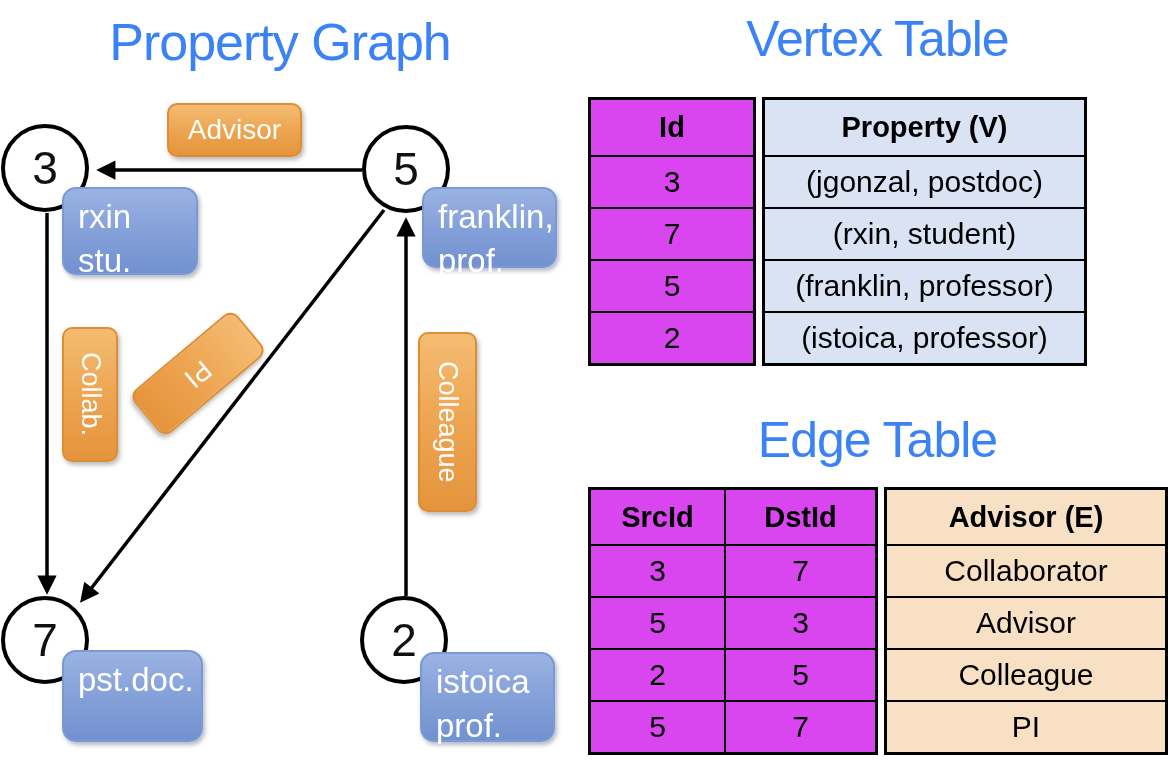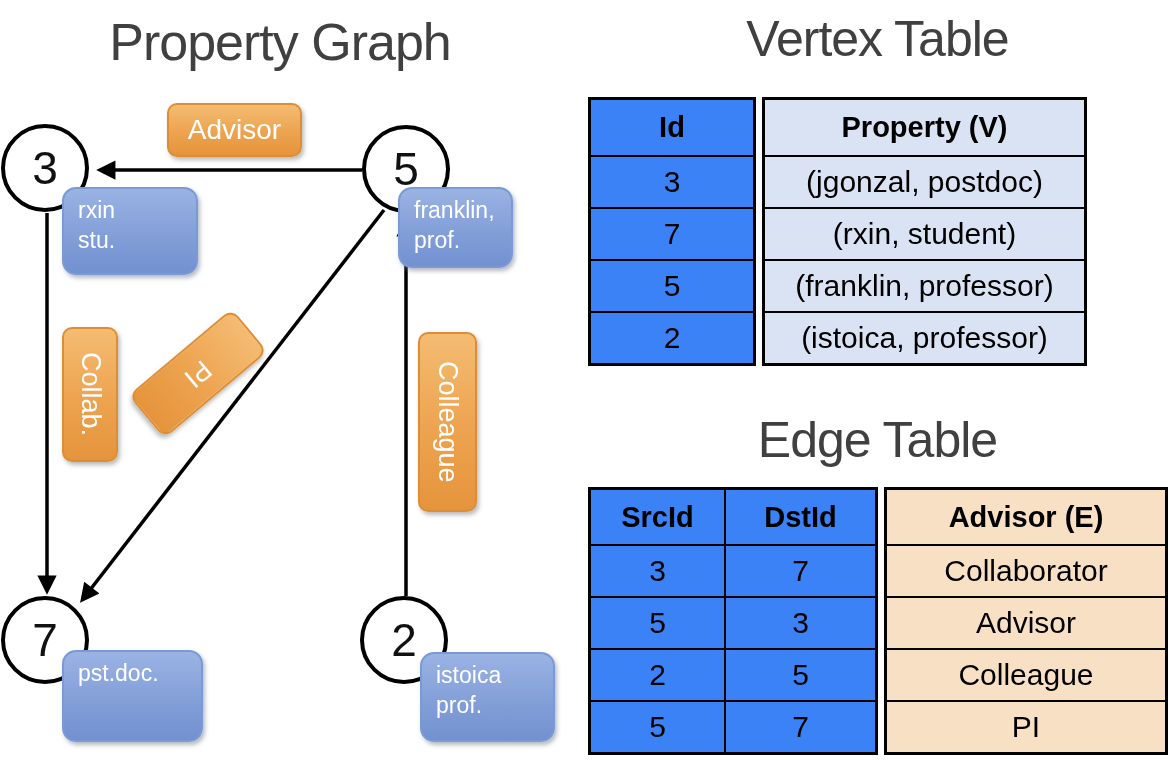--- a/index.html
+++ b/index.html
@@ -1,50 +1,50 @@
 <!DOCTYPE html>
 <html><head>
 <meta charset="utf-8">
 <style>
   html,body{margin:0;padding:0;background:#fff;}
   body{width:1170px;height:760px;position:relative;overflow:hidden;
        font-family:"Liberation Sans", sans-serif;color:#000;}
 
   .title{position:absolute;text-align:center;font-size:50px;letter-spacing:-1px;
-         color:#404040;white-space:nowrap;}
+         color:#3b82f6;white-space:nowrap;}
   #pg-title{left:0;top:12px;width:560px;font-size:52px;}
   #vt-title{left:588px;top:10px;width:579px;}
   #et-title{left:588px;top:399px;width:579px;margin-top:12px;}
 
   
   svg.edges{position:absolute;left:0;top:0;z-index:1;}
 
   
   .vertex{position:absolute;width:88px;height:88px;border:4px solid #000;
           border-radius:50%;background:#fff;z-index:2;display:flex;
           align-items:center;justify-content:center;box-sizing:border-box;}
   .vertex span{font-size:46px;color:#111;}
 
   
   .vbox{position:absolute;z-index:3;border-radius:14px;
         background:linear-gradient(180deg,#9ab3e4 0%,#839fd8 55%,#7191cf 100%);
         border:2px solid #7b99d4;box-shadow:2px 3px 4px rgba(120,130,150,.55);
-        color:#fff;font-size:23px;line-height:1.32;padding:6px 0 0 14px;
+        color:#fff;font-size:33px;line-height:1.32;padding:6px 0 0 14px;
         box-sizing:border-box;}
   .ebox{position:absolute;z-index:3;border-radius:10px;
         background:linear-gradient(180deg,#f4bc72 0%,#eda34f 55%,#e5943c 100%);
         border:2px solid #dd8d33;box-shadow:2px 3px 4px rgba(120,120,120,.5);
         color:#fff;display:flex;align-items:center;justify-content:center;
         font-size:28px;box-sizing:border-box;}
   .ebox.vert span{writing-mode:vertical-rl;font-size:27px;}
   #pi-box{transform:rotate(50deg);}
 
   
   .tbl-wrap{position:absolute;display:flex;gap:6px;z-index:2;}
-  table{border-collapse:collapse;table-layout:fixed;background:#3b82f6;}
+  table{border-collapse:collapse;table-layout:fixed;background:#d946ef;}
   th,td{border:2px solid #000;text-align:center;vertical-align:middle;
         padding:0;overflow:hidden;white-space:nowrap;}
   table{border:3px solid #000;}
   th{font-size:29px;font-weight:bold;height:54px;}
   td{font-size:30px;font-weight:normal;height:50px;}
   #vertex-table td,#vertex-table th{height:50px;}
   #vertex-table th{height:55px;}
   .fill-blue th,.fill-blue td{background:#dae3f3;}
   .fill-tan th,.fill-tan td{background:#f8e0c5;}
 </style>
@@ -77,21 +77,21 @@
     <span>7</span>
   </div>
 <div class="vertex" style="left:360px;top:596px">
     <span>2</span>
   </div>
 
 <div class="vbox" style="left:62px;top:187px;width:136px;height:88px">
   <div>rxin</div>
   <div>stu.</div>
 </div>
-<div class="vbox" style="left:398px;top:187px;width:115px;height:81px">
+<div class="vbox" style="left:422px;top:187px;width:135px;height:81px">
   <div>franklin,</div>
   <div>prof.</div>
 </div>
 <div class="vbox" style="left:62px;top:650px;width:141px;height:92px">
   <div>pst.doc.</div>
 </div>
 <div class="vbox" style="left:420px;top:652px;width:135px;height:90px">
   <div>istoica</div>
   <div>prof.</div>
 </div>

